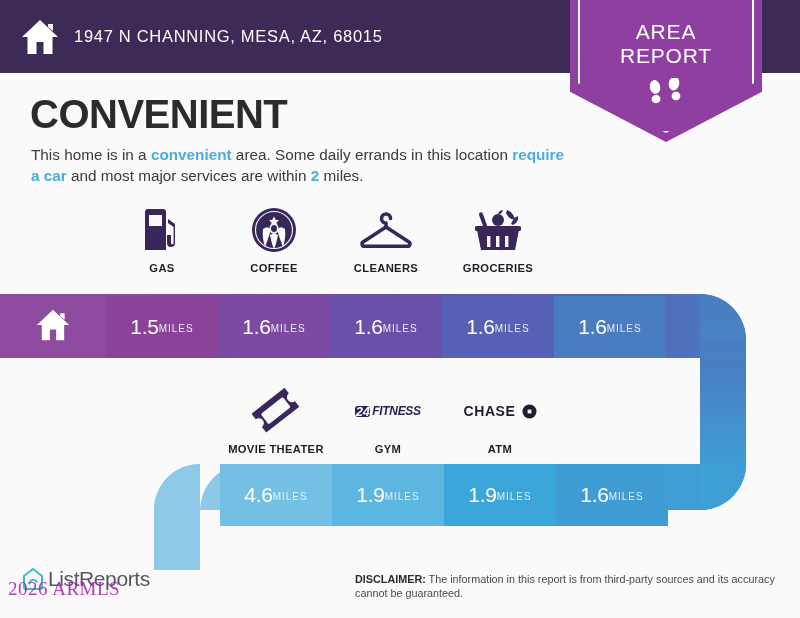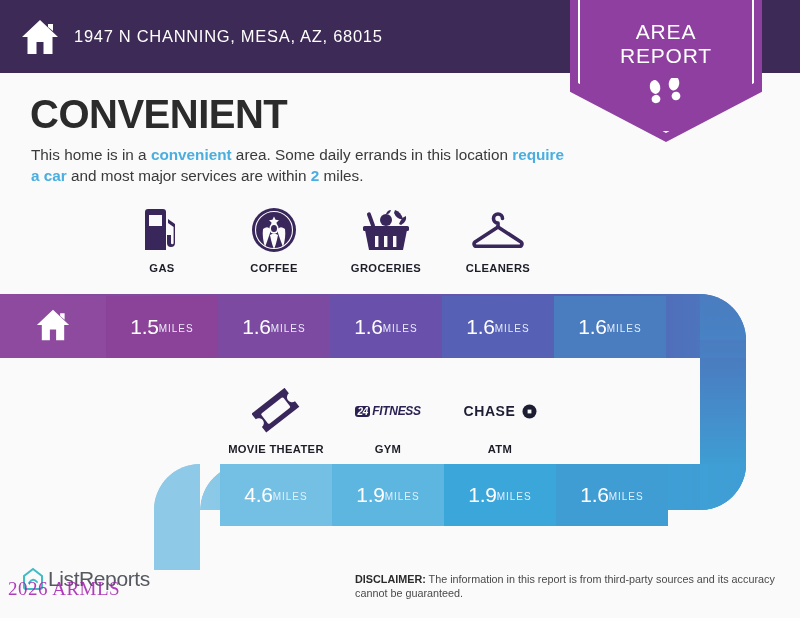--- a/index.html
+++ b/index.html
@@ -113,21 +113,21 @@
     letter-spacing: -0.3px; margin-top: 1px;
   }
   
   .fit-logo {
     display: flex; align-items: center; gap: 2px;
     color: #2b2152;
   }
   .fit-badge {
     width: 15px; height: 11px; border-radius: 3px;
     background: #2b2152; color: #fff;
-    font-size: 10px; font-weight: bold; font-style: italic;
+    font-size: 13px; font-weight: bold; font-style: italic;
     display: flex; align-items: center; justify-content: center;
     letter-spacing: -0.4px;
   }
   .fit-word {
     font-size: 12px; font-weight: bold; font-style: italic;
     letter-spacing: -0.3px;
   }
   
   .chase-logo { display: flex; align-items: center; gap: 6px; }
   .chase-word {
@@ -313,49 +313,49 @@
           <path d="M12 22 q5 -4 8 1 q-4 12 -6 17 q-3 -9 -2 -18 Z" fill="#fafafa"></path>
           <path d="M34 22 q-5 -4 -8 1 q4 12 6 17 q3 -9 2 -18 Z" fill="#fafafa"></path>
           <path d="M19 28 q4 -3 8 0 q-2 10 -4 14 q-2 -4 -4 -14 Z" fill="#fafafa"></path>
         </svg>
       </div>
       <div class="icon-label">COFFEE</div>
     </div>
 
     <div class="icon-cell" style="width:112px;">
       <div class="icon-art">
+        <svg width="56" height="40" viewBox="0 0 56 40">
+          <g fill="none" stroke="#39275c" stroke-width="3.6" stroke-linecap="round" stroke-linejoin="round">
+            <path d="M28 17 v-4 a4.5 4.5 0 1 1 4.5-4.5"></path>
+            <path d="M28 17 L5 32 a2.4 2.4 0 0 0 1.4 4.3 h43.2 a2.4 2.4 0 0 0 1.4-4.3 Z"></path>
+          </g>
+        </svg>
+      </div>
+      <div class="icon-label">CLEANERS</div>
+    </div>
+
+    <div class="icon-cell" style="width:112px;">
+      <div class="icon-art">
         <svg width="50" height="48" viewBox="0 0 50 48">
           <g fill="#39275c">
             <path d="M4 24 h42 l-4 20 h-34 Z"></path>
             <rect x="2" y="20" width="46" height="5" rx="1.6"></rect>
             <rect x="14" y="30" width="3.4" height="11" fill="#fafafa"></rect>
             <rect x="23" y="30" width="3.4" height="11" fill="#fafafa"></rect>
             <rect x="32" y="30" width="3.4" height="11" fill="#fafafa"></rect>
             <rect x="8" y="6" width="4" height="16" rx="2" transform="rotate(-20 10 14)"></rect>
             <circle cx="25" cy="14" r="6"></circle>
             <path d="M25 8 q1.5 -4 5 -4 q-1 4 -5 4.5 Z"></path>
             <path d="M34 4 q6 2 8 9 q-6 1 -9 -6 Z"></path>
             <path d="M38 18 q2 -6 7 -8 q1 6 -5 9 Z"></path>
           </g>
         </svg>
       </div>
       <div class="icon-label">GROCERIES</div>
     </div>
-
-    <div class="icon-cell" style="width:112px;">
-      <div class="icon-art">
-        <svg width="56" height="40" viewBox="0 0 56 40">
-          <g fill="none" stroke="#39275c" stroke-width="3.6" stroke-linecap="round" stroke-linejoin="round">
-            <path d="M28 17 v-4 a4.5 4.5 0 1 1 4.5-4.5"></path>
-            <path d="M28 17 L5 32 a2.4 2.4 0 0 0 1.4 4.3 h43.2 a2.4 2.4 0 0 0 1.4-4.3 Z"></path>
-          </g>
-        </svg>
-      </div>
-      <div class="icon-label">CLEANERS</div>
-    </div>
   </div>
 
   <div class="cells" style="left:0px; top:296px;">
     <div class="cell-home" style="width:106px; background:#8e4a9e;">
       <div>
         <svg width="36" height="34" viewBox="0 0 40 38">
           <path d="M20 2 L38 19 L32.5 19 L32.5 36 L23.5 36 L23.5 24 L16.5 24 L16.5 36 L7.5 36 L7.5 19 L2 19 Z
                    M28 6 L33 6 L33 13 L28 9 Z" fill="#ffffff"></path>
         </svg>
       </div>

